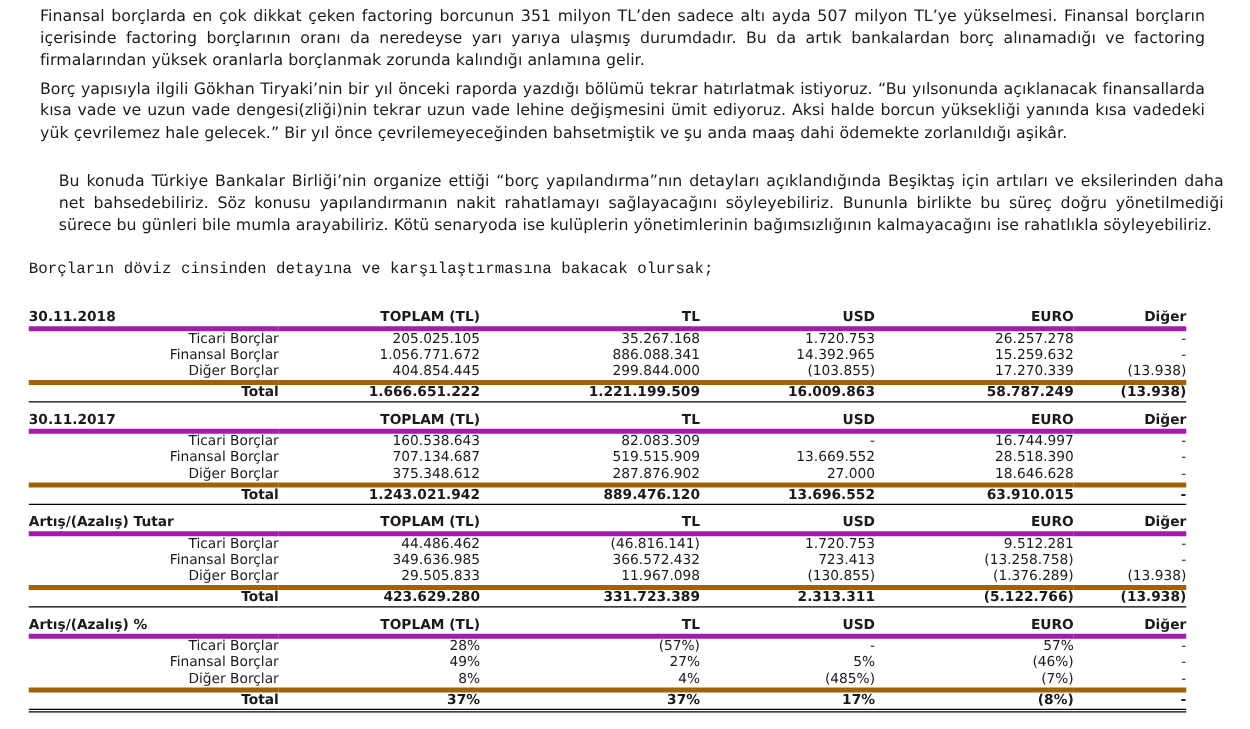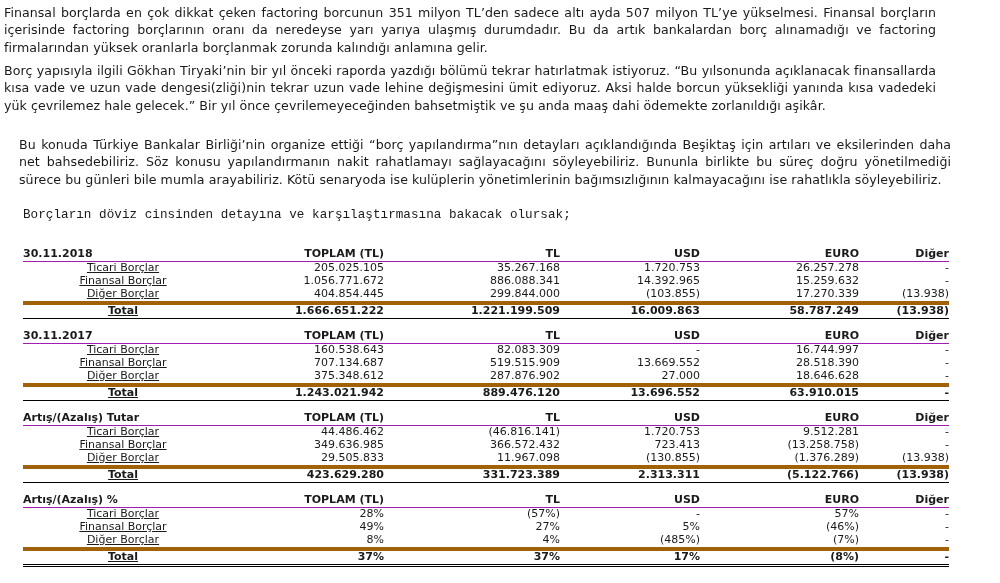--- a/index.html
+++ b/index.html
@@ -1,40 +1,40 @@
 <!DOCTYPE html>
 <html><head>
 <meta charset="utf-8">
 <style>
   html, body { margin: 0; padding: 0; background: #ffffff; }
   body {
     width: 1000px; height: 583px; overflow: hidden; position: relative;
     font-family: "DejaVu Sans", sans-serif; color: #1a1a1a;
   }
   .para {
-    position: absolute; left: 4px; width: 932px;
+    position: absolute; left: 32px; width: 932px;
     font-size: 12.6px; line-height: 17.4px; margin: 0;
     text-align: justify; letter-spacing: 0.05px;
   }
   .p1 { top: 4px; }
   .p2 { top: 62px; }
   .p3 { top: 136px; margin-left: 15px; }
   .p4 { top: 207px; left: 23px; text-align: left; font-family: Liberation Mono, monospace; }
 
   .tbl {
     position: absolute; left: 23px; width: 926px;
     border-collapse: collapse; font-size: 11px; line-height: 12.9px;
     table-layout: fixed;
   }
   .tbl th, .tbl td { padding: 0; white-space: nowrap; }
   .tbl th { font-weight: bold; text-align: right; }
   .tbl th.first { text-align: left; }
   .tbl td { text-align: right; }
-  .tbl td.first { text-align: center; text-decoration: underline; }
-  .tbl thead tr th { border-bottom: 1px solid #a21caf; padding-top: 0; }
+  .tbl td.first { text-align: right; }
+  .tbl thead tr th { border-bottom: 4px solid #a21caf; padding-top: 0; }
   .tbl tr.total td { font-weight: bold; border-top: 4px solid #a16207; border-bottom: 1px solid #000; }
   .tbl.last tr.total td { border-bottom: 3px double #000; }
   .tbl col.c0 { width: 200px; }
   .tbl col.c1 { width: 161px; }
   .tbl col.c2 { width: 176px; }
   .tbl col.c3 { width: 140px; }
   .tbl col.c4 { width: 159px; }
   .tbl col.c5 { width: 90px; }
   .t1 { top: 248px; }
   .t2 { top: 330px; }

